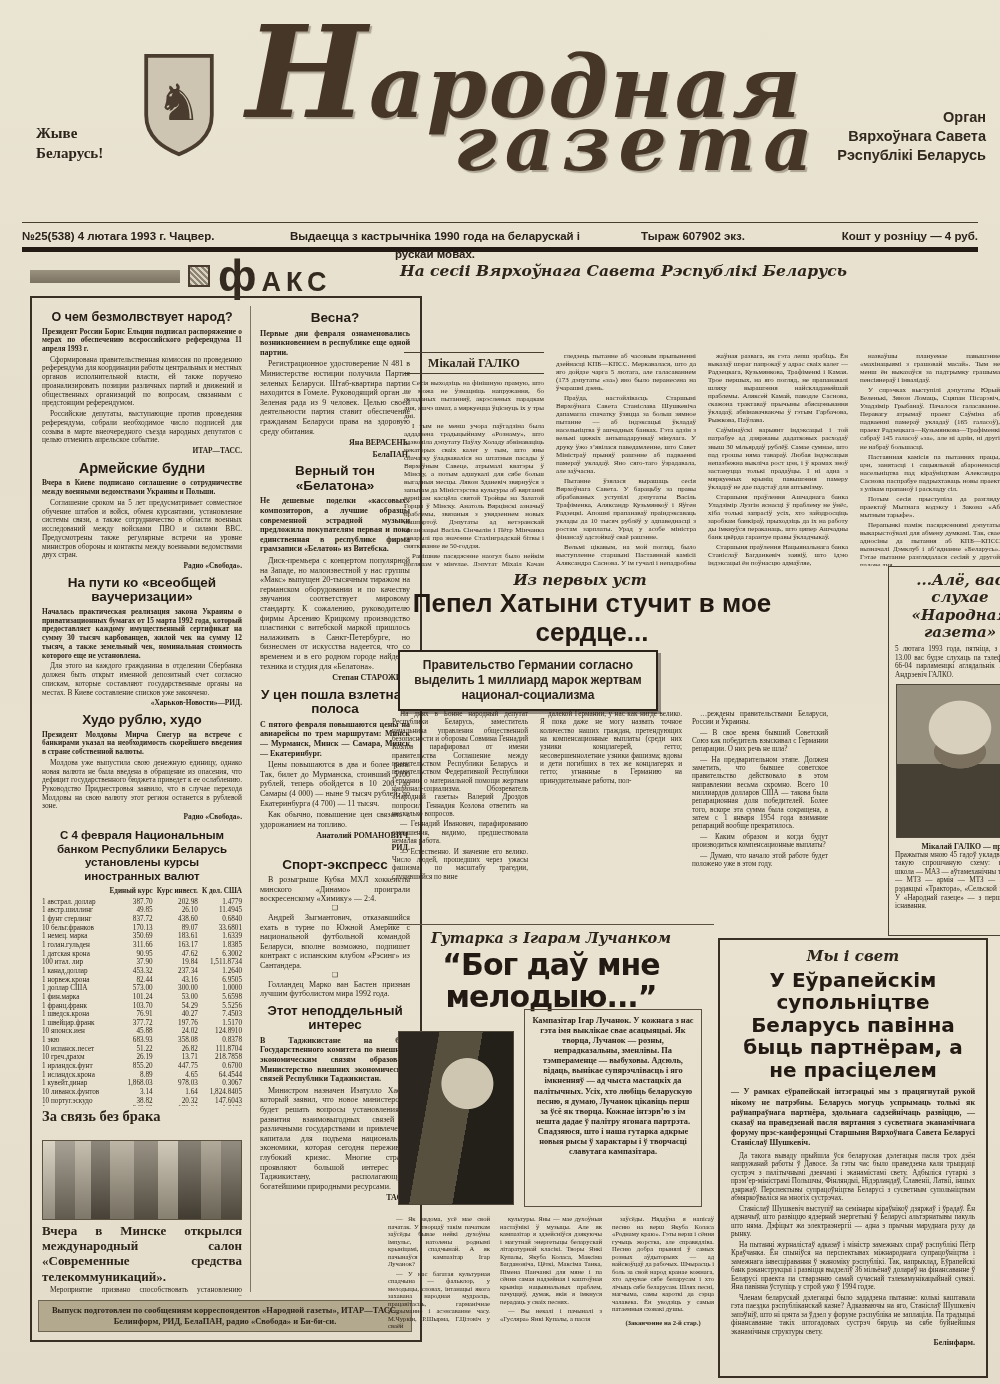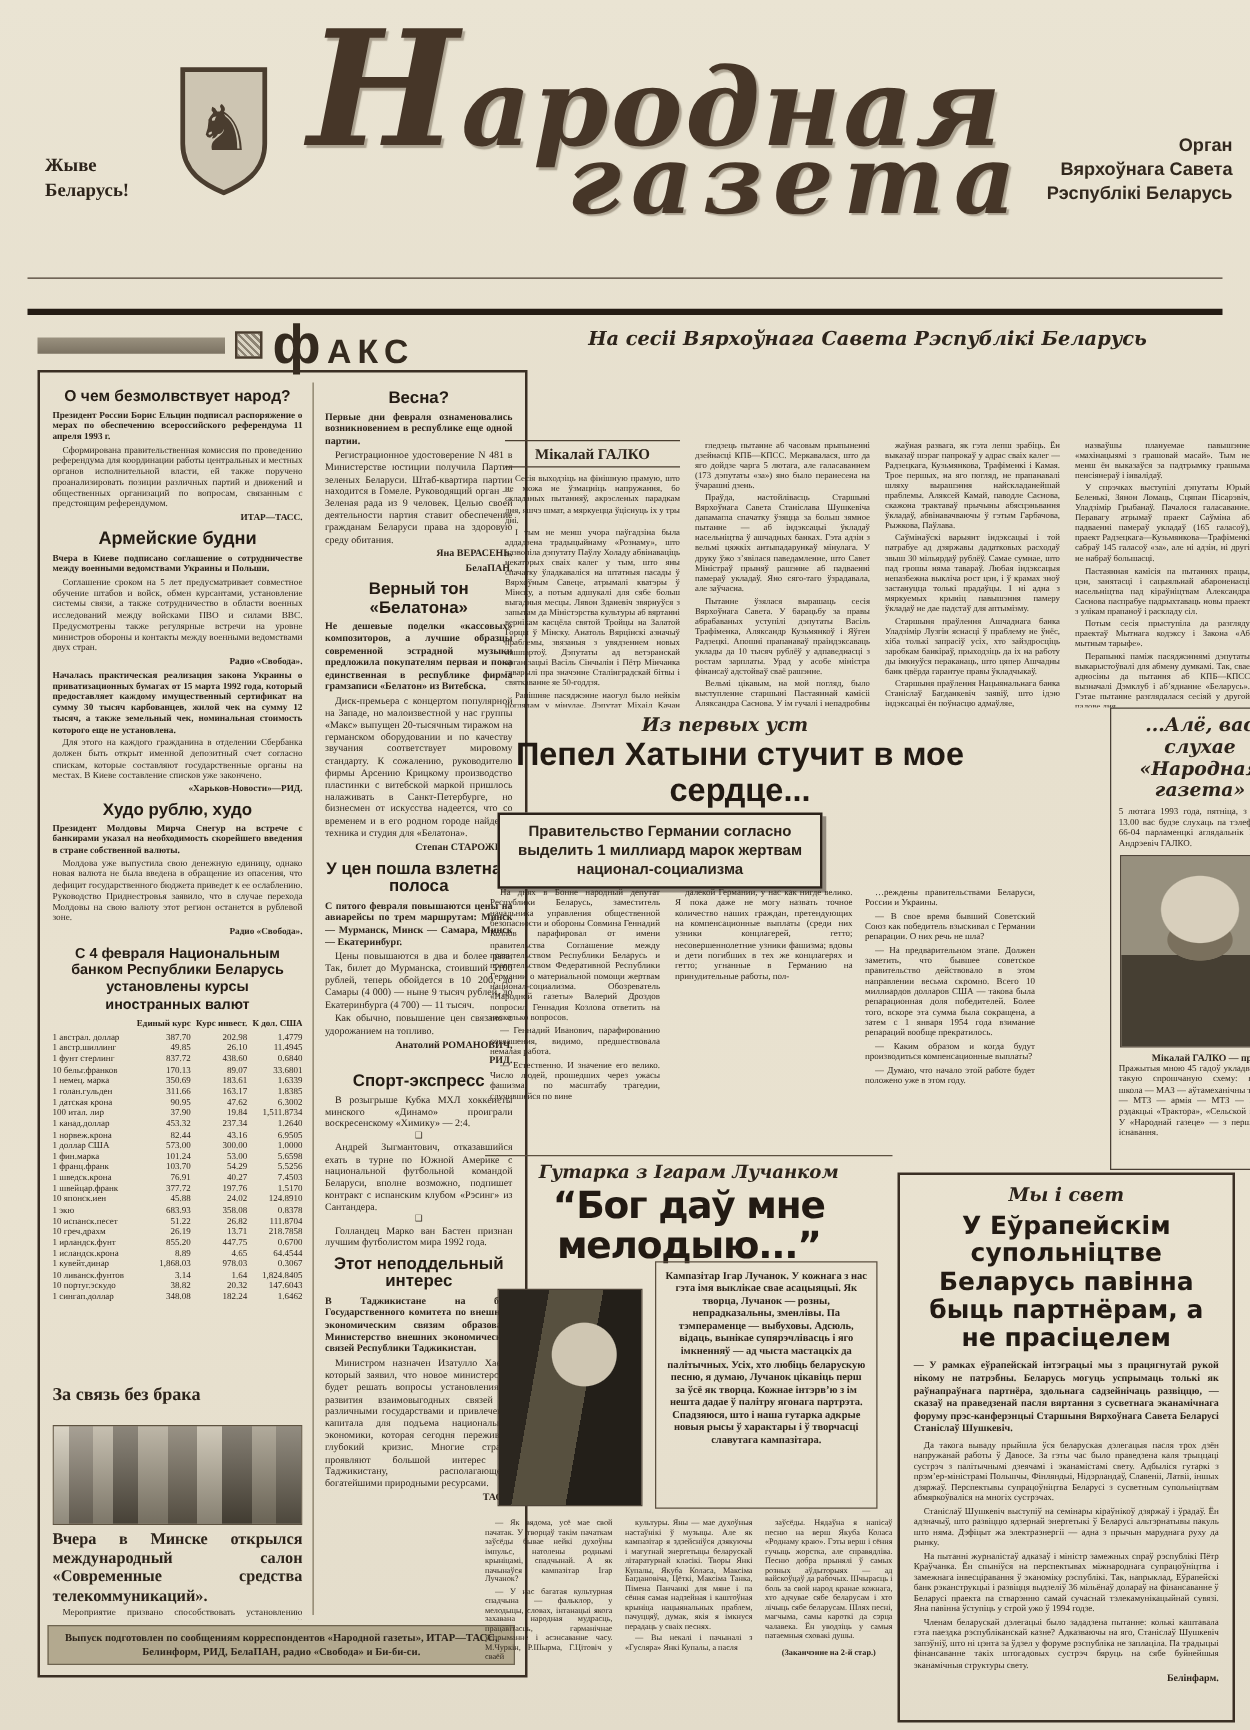--- a/index.html
+++ b/index.html
@@ -46,21 +46,21 @@
   .fx-table td+td{text-align:right;white-space:nowrap;}
   .photo{border:1px solid #5d5240;}
   .photo-telecom{height:78px;margin:2px 0 3px;background:
     linear-gradient(180deg,rgba(255,255,255,.25),rgba(0,0,0,.3)),
     linear-gradient(90deg,#cdc5b1 0 6%,#8a8171 6% 16%,#b3aa96 16% 24%,#655d4e 24% 34%,#a79e8a 34% 46%,#766d5c 46% 58%,#c0b7a2 58% 68%,#5d5546 68% 80%,#978e7a 80% 90%,#6e6656 90% 100%);}
   .s-capt{font-weight:bold;font-size:13px;margin-bottom:2px;}
   .sport-list p{position:relative;}
   .sport-list p + p{margin-top:9px;}
   .sport-list p + p::before{content:"\2751";position:absolute;top:-9px;left:50%;transform:translateX(-50%);font-size:7px;text-indent:0;}
   
-  .kicker{position:absolute;left:400px;top:262px;width:588px;text-align:center;font:italic bold 15.5px/1.1 "DejaVu Serif",serif;}
+  .kicker{position:absolute;left:400px;top:262px;width:588px;text-align:left;font:italic bold 15.5px/1.1 "DejaVu Serif",serif;}
   .headline-main{position:absolute;left:392px;top:279px;width:600px;margin:0;text-align:center;
     font:bold 29px/1.12 "Liberation Sans",sans-serif;letter-spacing:-.3px;color:#221a13;}
   .main-cols{position:absolute;left:404px;top:352px;width:596px;height:214px;display:flex;gap:12px;
     text-align:justify;font-size:7px;line-height:1.15;}
   .mcol{flex:1;overflow:hidden;}
   .byline{border-top:1px solid #493d2f;border-bottom:1px solid #493d2f;text-align:center;
     font:bold 12px/1.2 "Liberation Serif",serif;padding:3px 0;margin-bottom:5px;}
   
   .h-kicker{position:absolute;left:430px;top:572px;width:300px;text-align:center;font:italic bold 15px/1.1 "DejaVu Serif",serif;}
   .h-headline{position:absolute;left:392px;top:589px;width:400px;margin:0;text-align:center;font:bold 26px/1.12 "Liberation Sans",sans-serif;color:#221a13;}
@@ -119,47 +119,55 @@
     <div class="logo-l1">Народная</div>
     <div class="logo-l2">газета</div>
   </div>
   <div class="organ">
     <div>Орган</div>
     <div>Вярхоўнага Савета</div>
     <div>Рэспублікі Беларусь</div>
   </div>
 
   <div class="rule-thin"></div>
+  <div class="dateline">
+    <span class="dl-issue">№25(538) 4 лютага 1993 г. Чацвер.</span>
+    <span class="dl-published">Выдаецца з кастрычніка 1990 года на беларускай і рускай мовах.</span>
+    <span class="dl-circ">Тыраж 607902 экз.</span>
+    <span class="dl-price">Кошт у розніцу — 4 руб.</span>
+  </div>
   <div class="rule-thick"></div>
 
   <div class="faks-logo">
     <span class="faks-bar"></span>
     <span class="faks-orn"></span>
     <span class="faks-word">фАКС</span>
   </div>
 
   <div class="faks-box">
     <div class="fcl">
       <article class="fa">
         <h3 class="h12">О чем безмолвствует народ?</h3>
         <div class="lede">Президент России Борис Ельцин подписал распоряжение о мерах по обеспечению всероссийского референдума 11 апреля 1993 г.</div>
         <div class="paras">
             <p>Сформирована правительственная комиссия по проведению референдума для координации работы центральных и местных органов исполнительной власти, ей также поручено проанализировать позиции различных партий и движений и общественных организаций по вопросам, связанным с предстоящим референдумом.</p>
+            <p>Российские депутаты, выступающие против проведения референдума, собрали необходимое число подписей для созыва в марте внеочередного съезда народных депутатов с целью отменить апрельское событие.</p>
           </div>
         <div class="sign">ИТАР—ТАСС.</div>
       </article>
       <article class="fa">
         <h3 class="h14">Армейские будни</h3>
         <div class="lede">Вчера в Киеве подписано соглашение о сотрудничестве между военными ведомствами Украины и Польши.</div>
         <div class="paras">
             <p>Соглашение сроком на 5 лет предусматривает совместное обучение штабов и войск, обмен курсантами, установление системы связи, а также сотрудничество в области военных исследований между войсками ПВО и силами ВВС. Предусмотрены также регулярные встречи на уровне министров обороны и контакты между военными ведомствами двух стран.</p>
           </div>
         <div class="sign">Радио «Свобода».</div>
       </article>
       <article class="fa">
+        <h3 class="h13">На пути ко «всеобщей ваучеризации»</h3>
         <div class="lede">Началась практическая реализация закона Украины о приватизационных бумагах от 15 марта 1992 года, который предоставляет каждому имущественный сертификат на сумму 30 тысяч карбованцев, жилой чек на сумму 12 тысяч, а также земельный чек, номинальная стоимость которого еще не установлена.</div>
         <div class="paras">
             <p>Для этого на каждого гражданина в отделении Сбербанка должен быть открыт именной депозитный счет согласно спискам, которые составляют государственные органы на местах. В Киеве составление списков уже закончено.</p>
           </div>
         <div class="sign">«Харьков-Новости»—РИД.</div>
       </article>
       <article class="fa">
         <h3 class="h13">Худо рублю, худо</h3>
         <div class="lede">Президент Молдовы Мирча Снегур на встрече с банкирами указал на необходимость скорейшего введения в стране собственной валюты.</div>
         <div class="paras">

